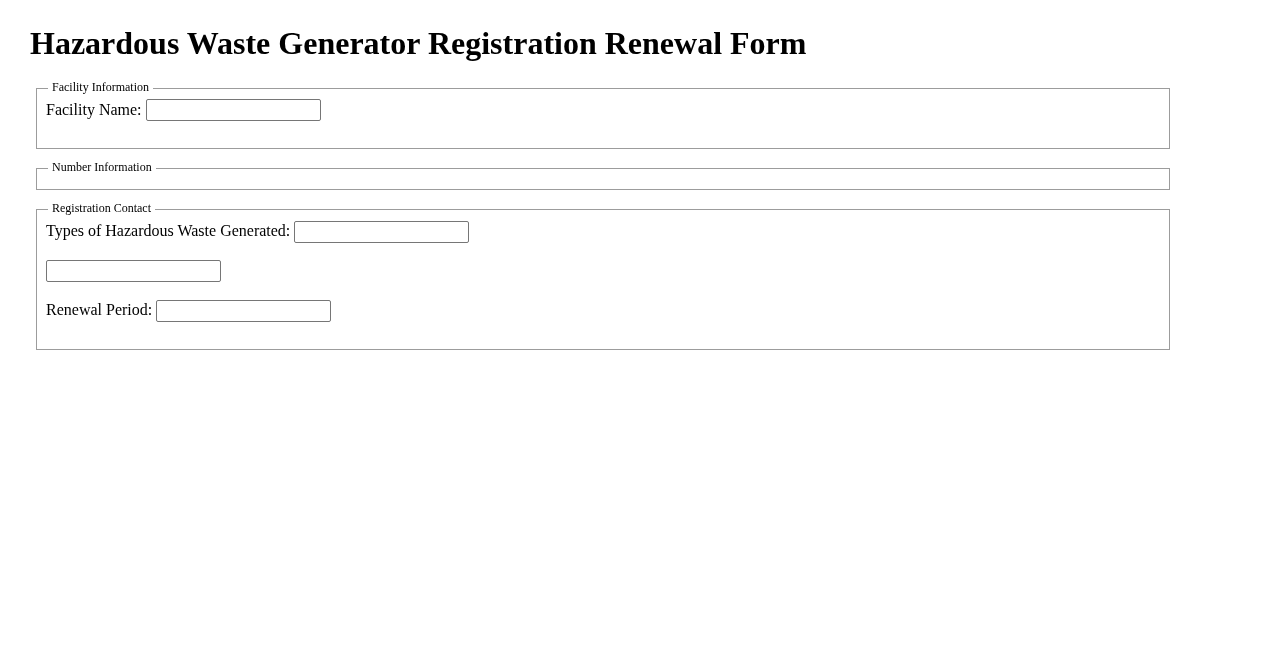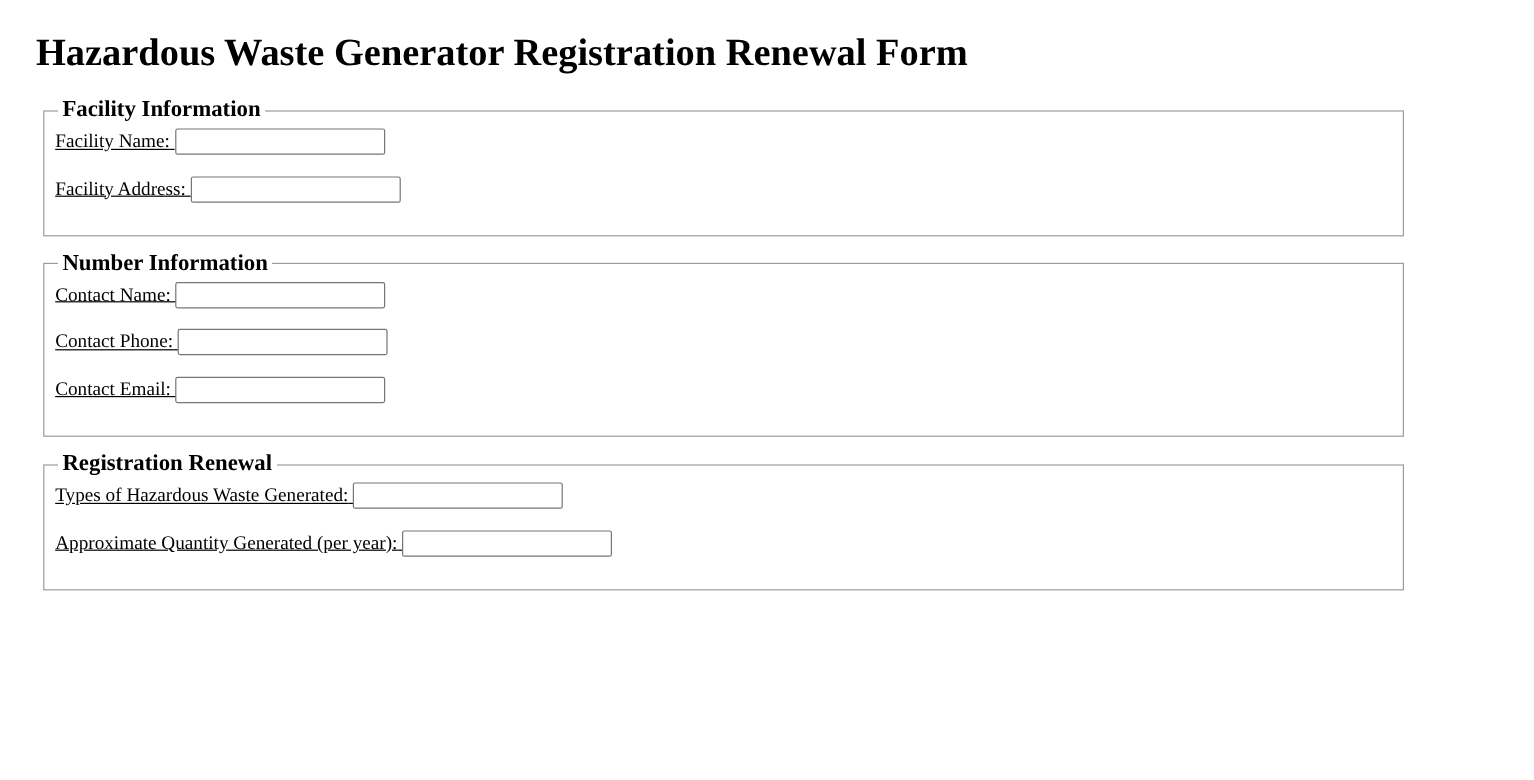--- a/index.html
+++ b/index.html
@@ -35,29 +35,27 @@
   form { margin: 0; padding: 0; }
   fieldset.form-section {
     margin: 0 32px 12px 36px;
     border: 1px solid var(--fieldset-border);
     padding: 4px 9px 10px 9px;
     min-inline-size: 0;
   }
   legend.section-legend {
     padding: 0 4px;
     margin-left: 2px;
-    font-size: 19px;
+    font-size: 12px;
     line-height: 1.15;
-    font-weight: bold;
   }
   .field-row {
     margin: 0 0 17px 0;
     white-space: nowrap;
     line-height: 22px;
-    text-decoration: underline;
   }
   .field-row label {
     font-size: 16px;
     color: var(--text);
   }
   .field-row input[type="text"] {
     width: 169px;
     height: 18px;
     padding: 1px 2px;
     margin: 0;
@@ -77,61 +75,44 @@
   <form>
     <div id="sections">
   <fieldset class="form-section">
     <legend class="section-legend">Facility Information</legend>
     <div class="fields">
   <div class="field-row">
     <label>Facility Name:</label>
     <input type="text" value="" style="">
   </div>
 
-  <div class="field-row">
-    <label>Facility Address:</label>
-    <input type="text" value="" style="">
-  </div>
 
 
 
 </div>
   </fieldset>
 
   <fieldset class="form-section">
     <legend class="section-legend">Number Information</legend>
-    <div class="fields">
-  <div class="field-row">
-    <label>Contact Name:</label>
-    <input type="text" value="" style="">
-  </div>
-
-  <div class="field-row">
-    <label>Contact Phone:</label>
-    <input type="text" value="" style="">
-  </div>
-
-  <div class="field-row">
-    <label>Contact Email:</label>
-    <input type="text" value="" style="">
-  </div>
-</div>
   </fieldset>
 
   <fieldset class="form-section">
-    <legend class="section-legend">Registration Renewal</legend>
+    <legend class="section-legend">Registration Contact</legend>
     <div class="fields">
 
   <div class="field-row">
     <label>Types of Hazardous Waste Generated:</label>
     <input type="text" value="" style="">
   </div>
 
   <div class="field-row">
-    <label>Approximate Quantity Generated (per year):</label>
     <input type="text" value="" style="">
   </div>
 
+  <div class="field-row">
+    <label>Renewal Period:</label>
+    <input type="text" value="" style="">
+  </div>
 </div>
   </fieldset>
 </div>
   </form>
 </div>
 
 </body></html>

